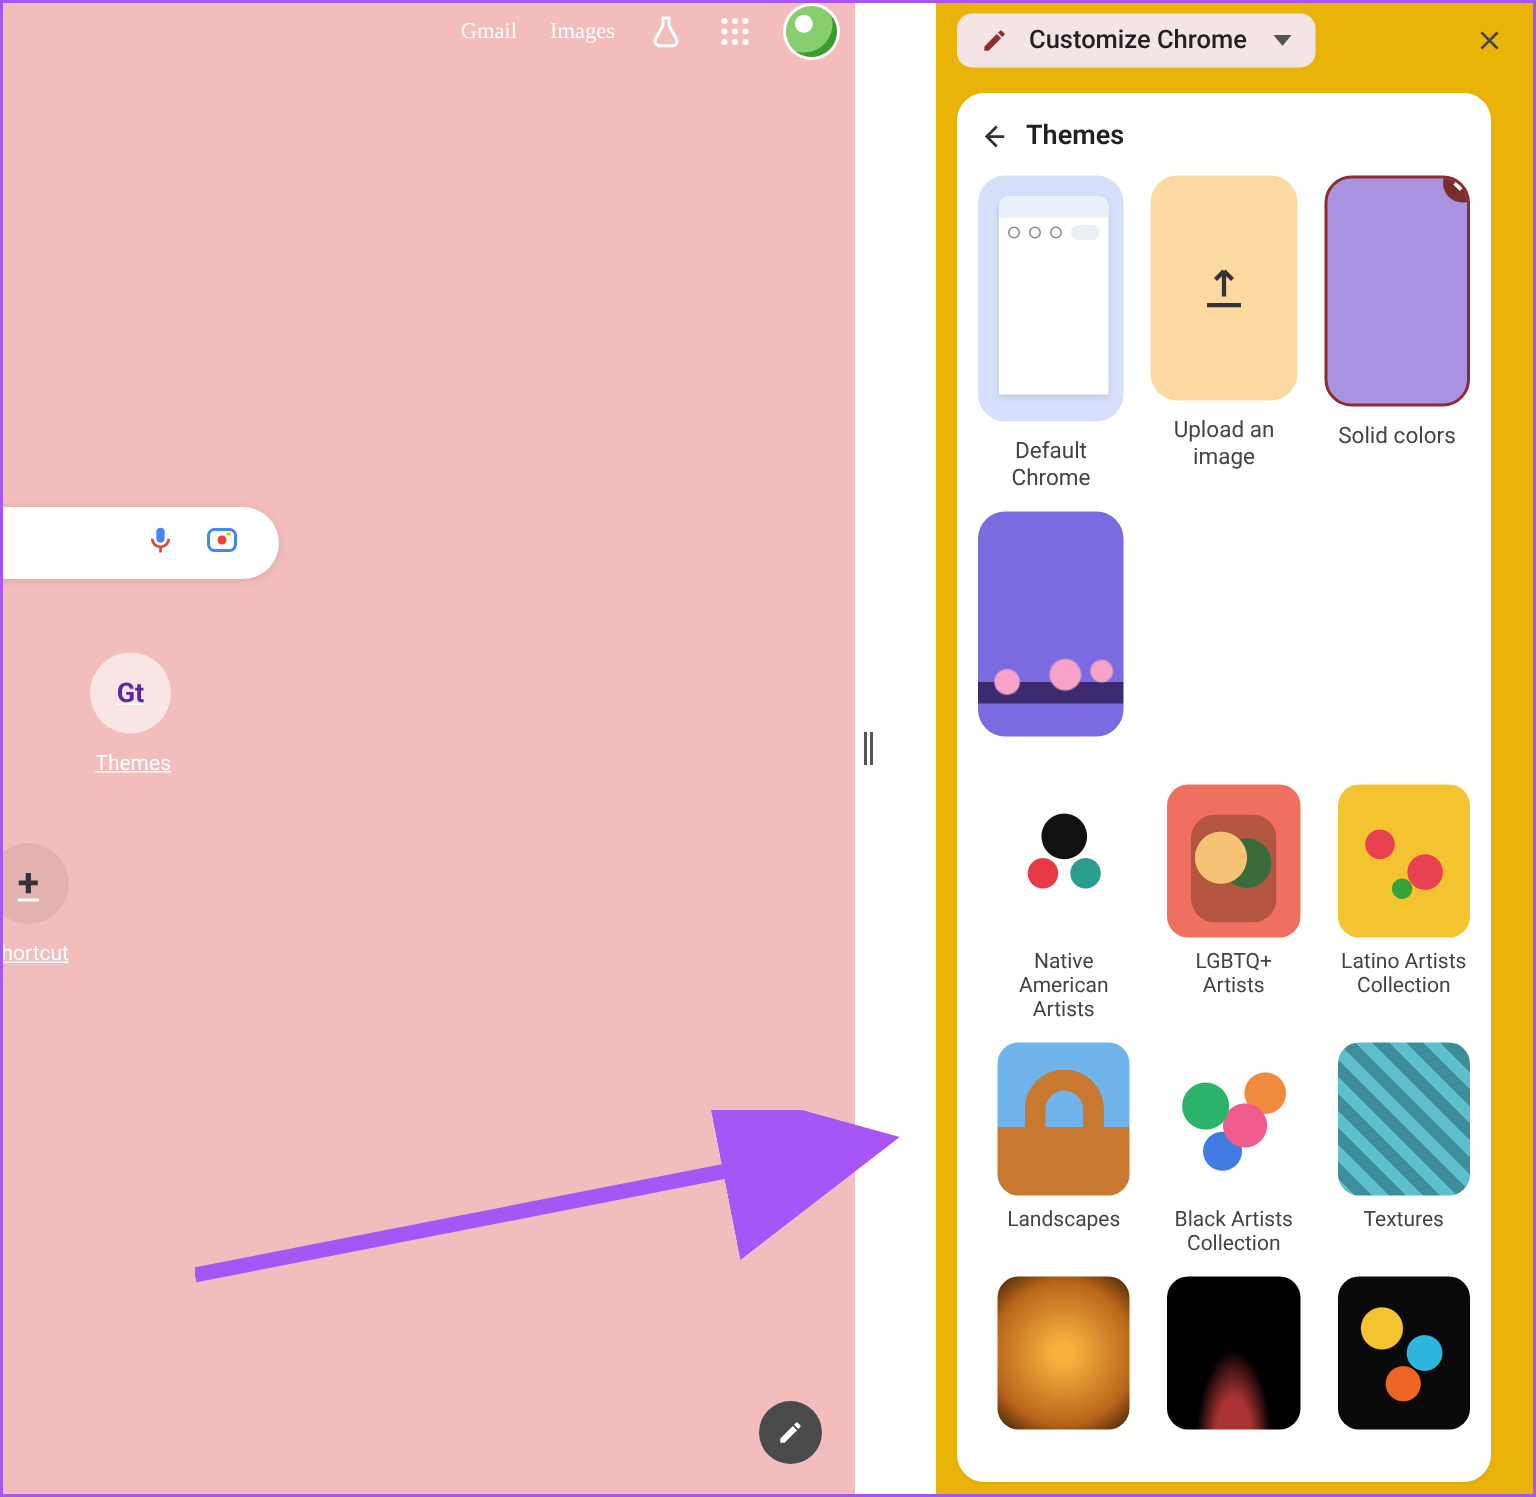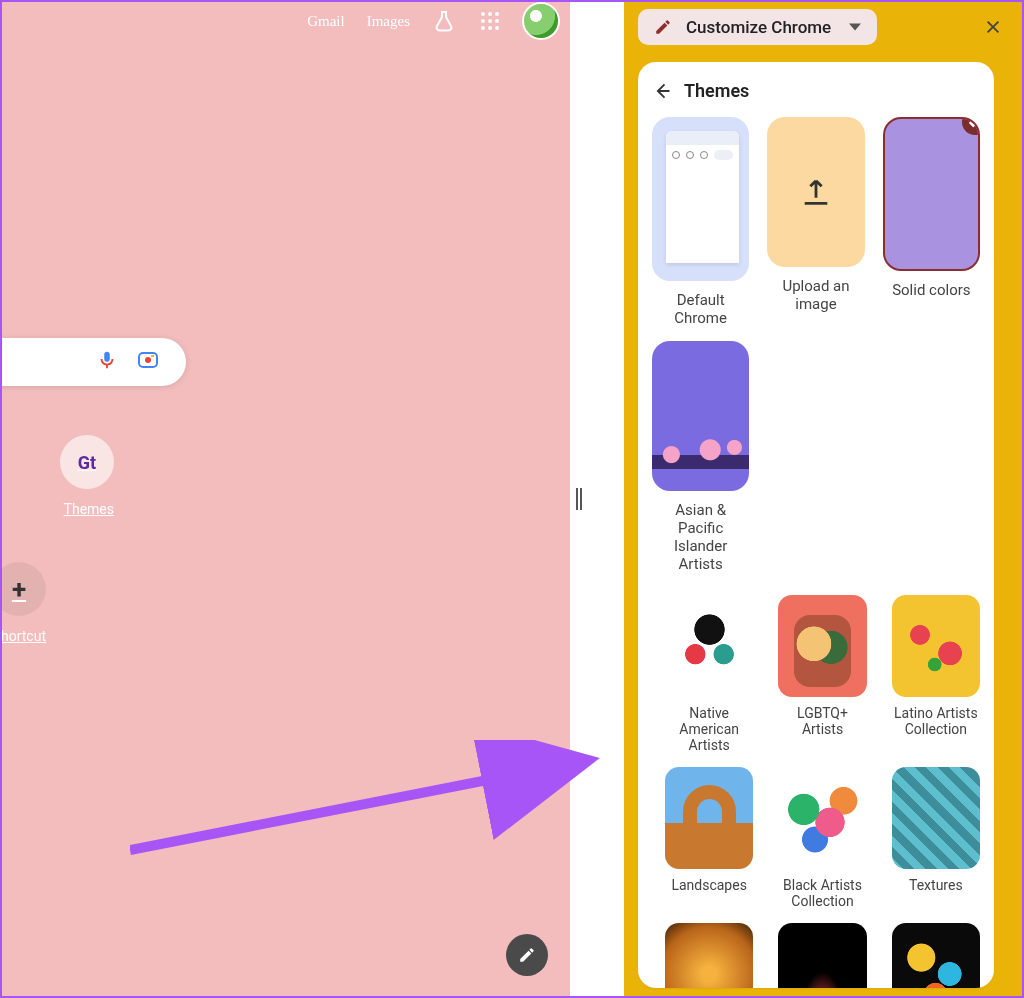--- a/index.html
+++ b/index.html
@@ -453,21 +453,20 @@
           <div class="check">
               <svg viewBox="0 0 16 12">
                 <path d="M2 6l4 4 8-9"></path>
               </svg>
             </div>
         </div>
         <span>Solid colors</span>
       </div>
       <div class="tile2 asian">
         <div class="art"></div>
-        <span>Asian &amp; Pacific Islander Artists</span>
       </div>
     </div>
 
     <div class="grid3">
       <div class="tile3"><div class="art native"></div><span>Native American Artists</span></div>
       <div class="tile3"><div class="art lgbtq"></div><span>LGBTQ+ Artists</span></div>
       <div class="tile3"><div class="art latino"></div><span>Latino Artists Collection</span></div>
       <div class="tile3"><div class="art land"></div><span>Landscapes</span></div>
       <div class="tile3"><div class="art black"></div><span>Black Artists Collection</span></div>
       <div class="tile3"><div class="art tex"></div><span>Textures</span></div>

